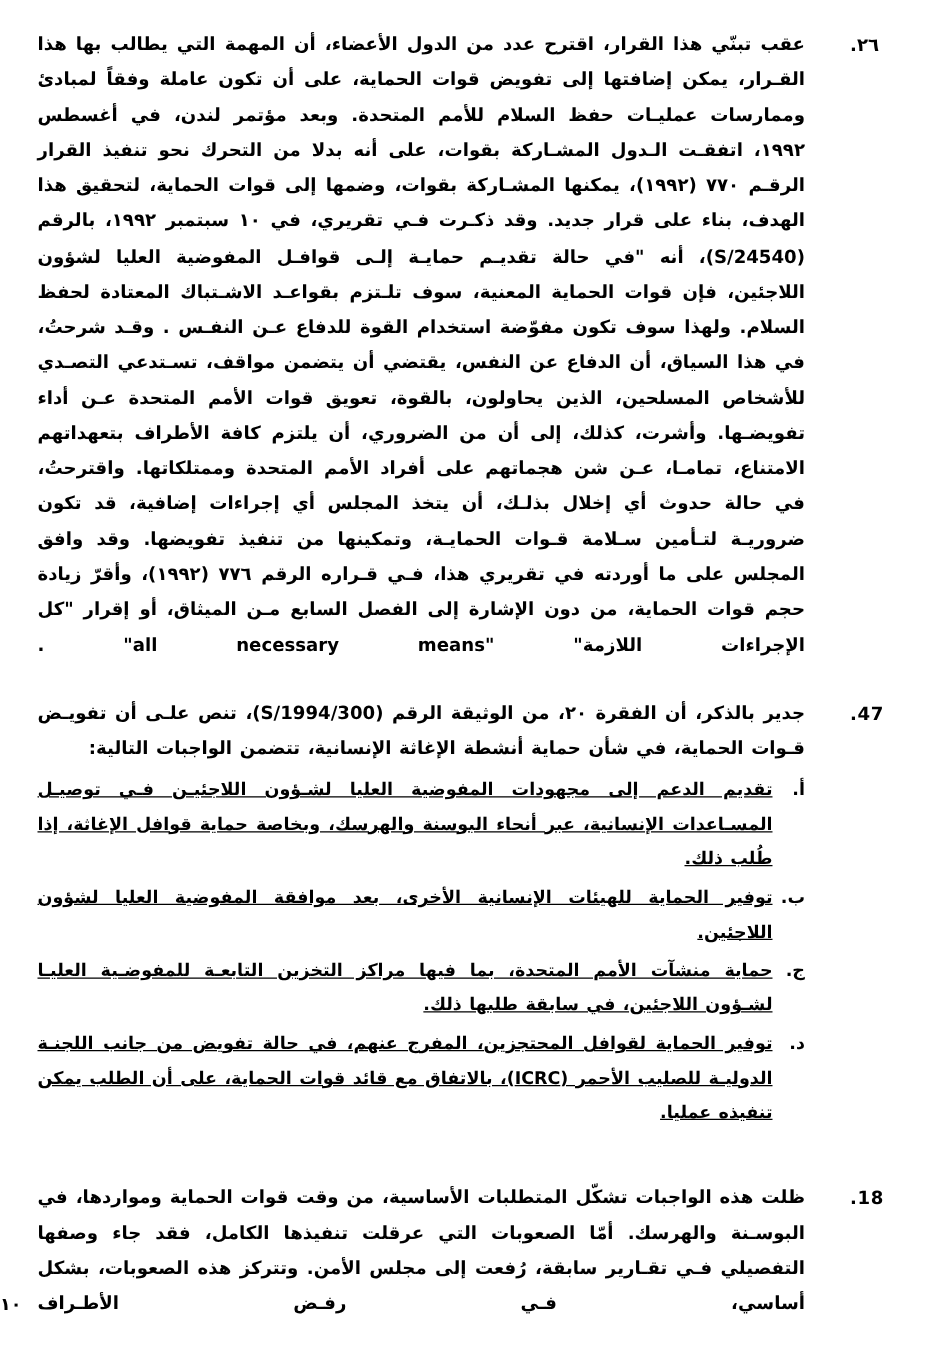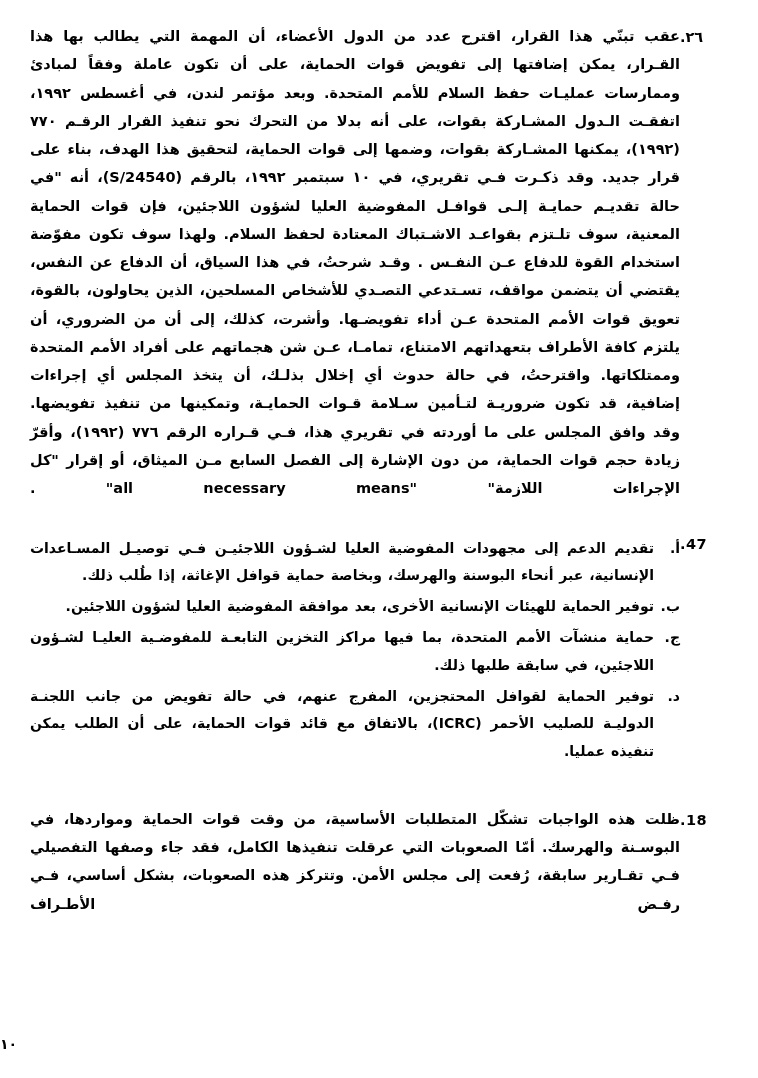--- a/index.html
+++ b/index.html
@@ -29,20 +29,21 @@
   }
   .para-num {
     flex: 0 0 auto;
     width: 44px;
     text-align: left;
     font-size: 14.5px;
     font-weight: bold;
     line-height: 1.95;
     padding-top: 1px;
     letter-spacing: 0.5px;
+    margin-left: 36px;
   }
   .para-body {
     flex: 1 1 auto;
     font-size: 14.5px;
     font-weight: bold;
     line-height: 1.95;
     text-align: justify;
     text-align-last: justify;
     word-spacing: 1px;
   }
@@ -71,20 +72,21 @@
     font-weight: bold;
     line-height: 1.95;
   }
   .sub-text {
     flex: 1 1 auto;
     font-size: 14px;
     font-weight: bold;
     line-height: 1.95;
     text-align: justify;
     text-align-last: right;
+    text-decoration: underline;
   }
   .page-number {
     position: absolute;
     bottom: 26px;
     left: 0;
     right: 0;
     text-align: left;
     font-size: 14px;
     font-weight: bold;
     letter-spacing: 2px;
@@ -97,20 +99,21 @@
 <div class="page">
 
   <div class="para">
     <div class="para-num">٢٦.</div>
     <div class="para-body">عقب تبنّي هذا القرار، اقترح عدد من الدول الأعضاء، أن المهمة التي يطالب بها هذا القـرار، يمكن إضافتها إلى تفويض قوات الحماية، على أن تكون عاملة وفقاً لمبادئ وممارسات عمليـات حفظ السلام للأمم المتحدة. وبعد مؤتمر لندن، في أغسطس ١٩٩٢، اتفقـت الـدول المشـاركة بقوات، على أنه بدلا من التحرك نحو تنفيذ القرار الرقـم ٧٧٠ (١٩٩٢)، يمكنها المشـاركة بقوات، وضمها إلى قوات الحماية، لتحقيق هذا الهدف، بناء على قرار جديد. وقد ذكـرت فـي تقريري، في ١٠ سبتمبر ١٩٩٢، بالرقم (S/24540)، أنه "في حالة تقديـم حمايـة إلـى قوافـل المفوضية العليا لشؤون اللاجئين، فإن قوات الحماية المعنية، سوف تلـتزم بقواعـد الاشـتباك المعتادة لحفظ السلام. ولهذا سوف تكون مفوّضة استخدام القوة للدفاع عـن النفـس . وقـد شرحتُ، في هذا السياق، أن الدفاع عن النفس، يقتضي أن يتضمن مواقف، تسـتدعي التصـدي للأشخاص المسلحين، الذين يحاولون، بالقوة، تعويق قوات الأمم المتحدة عـن أداء تفويضـها. وأشرت، كذلك، إلى أن من الضروري، أن يلتزم كافة الأطراف بتعهداتهم الامتناع، تمامـا، عـن شن هجماتهم على أفراد الأمم المتحدة وممتلكاتها. واقترحتُ، في حالة حدوث أي إخلال بذلـك، أن يتخذ المجلس أي إجراءات إضافية، قد تكون ضروريـة لتـأمين سـلامة قـوات الحمايـة، وتمكينها من تنفيذ تفويضها. وقد وافق المجلس على ما أوردته في تقريري هذا، فـي قـراره الرقم ٧٧٦ (١٩٩٢)، وأقرّ زيادة حجم قوات الحماية، من دون الإشارة إلى الفصل السابع مـن الميثاق، أو إقرار "كل الإجراءات اللازمة" "all necessary means" .</div>
   </div>
 
   <div class="para">
     <div class="para-num">47.</div>
     <div class="para-body last-normal">
+      <p>جدير بالذكر، أن الفقرة ٢٠، من الوثيقة الرقم (S/1994/300)، تنص علـى أن تفويـض قـوات الحماية، في شأن حماية أنشطة الإغاثة الإنسانية، تتضمن الواجبات التالية:</p>
       <ul class="sub-list">
         <li class="sub-item">
           <span class="sub-marker">أ.</span>
           <span class="sub-text">تقديم الدعم إلى مجهودات المفوضية العليا لشـؤون اللاجئيـن فـي توصيـل المسـاعدات الإنسانية، عبر أنحاء البوسنة والهرسك، وبخاصة حماية قوافل الإغاثة، إذا طُلب ذلك.</span>
         </li>
         <li class="sub-item">
           <span class="sub-marker">ب.</span>
           <span class="sub-text">توفير الحماية للهيئات الإنسانية الأخرى، بعد موافقة المفوضية العليا لشؤون اللاجئين.</span>
         </li>
         <li class="sub-item">

